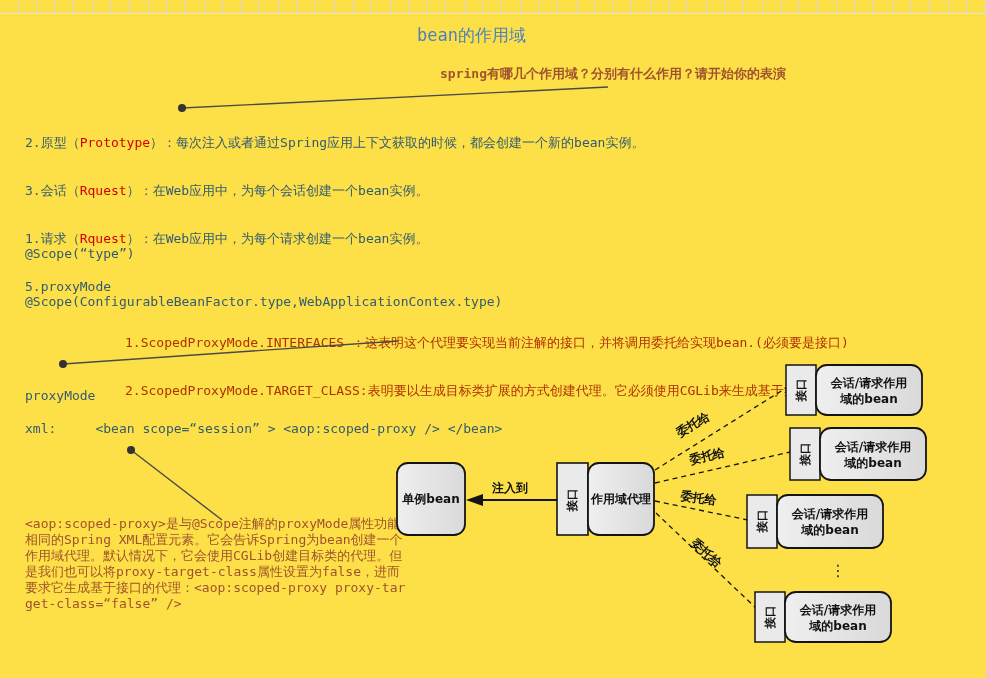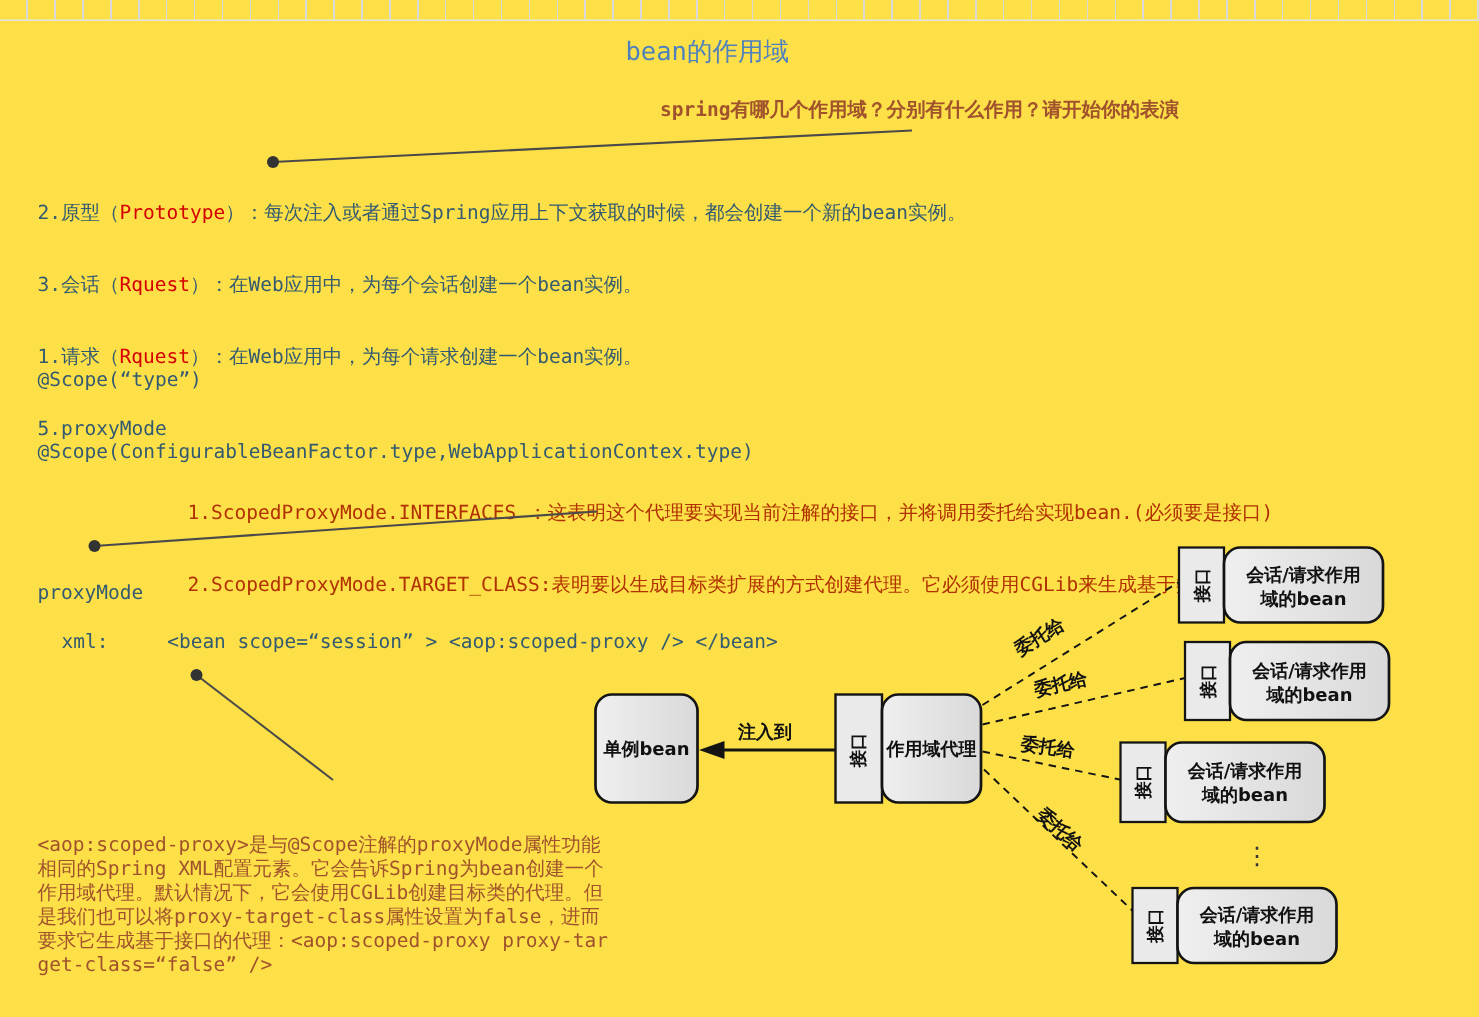--- a/index.html
+++ b/index.html
@@ -11,21 +11,21 @@
   .ruler{
     position:absolute;left:0;top:0;width:986px;height:13px;
     background-image:repeating-linear-gradient(to right,transparent 0,transparent 17.6px,#d9d9d9 17.6px,#d9d9d9 18.6px);
     border-bottom:1px solid #e3e3e3;
   }
   .abs{position:absolute;white-space:pre;font-size:13px;line-height:16px;}
   .title{font-size:17px;color:#4f81bd;line-height:20px;}
   .question{color:#a0522d;font-weight:bold;}
   .hl{color:#d40000;}
   .rednote{color:#b03000;}
-  .para{color:#a0522d;white-space:normal;word-break:break-all;width:386px;margin-top:40px;}
+  .para{color:#a0522d;white-space:normal;word-break:break-all;width:386px;}
   svg{position:absolute;display:block;}
   .overlay{left:0;top:0;pointer-events:none;}
   .diagram{left:390px;top:360px;}
   .dtext{font-family:"DejaVu Sans",sans-serif;font-size:12px;font-weight:bold;fill:#111;}
   .dsmall{font-family:"DejaVu Sans",sans-serif;font-size:11.5px;font-weight:bold;fill:#111;}
 </style>
 </head>
 <body>
 
 <div class="page">
@@ -49,21 +49,21 @@
   </div>
 
 
   <div class="abs rednote" style="left:125px;top:303px;">
     <div>1.ScopedProxyMode.INTERFACES ：这表明这个代理要实现当前注解的接口，并将调用委托给实现bean.(必须要是接口)</div>
     <div>2.ScopedProxyMode.TARGET_CLASS:表明要以生成目标类扩展的方式创建代理。它必须使用CGLib来生成基于类的代理</div>
   </div>
 
   <div class="abs" style="left:25px;top:388px;">proxyMode</div>
 
-  <div class="abs" style="left:41px;top:421px;">xml:     &lt;bean scope=“session” &gt; &lt;aop:scoped-proxy /&gt; &lt;/bean&gt;</div>
+  <div class="abs" style="left:25px;top:421px;">xml:     &lt;bean scope=“session” &gt; &lt;aop:scoped-proxy /&gt; &lt;/bean&gt;</div>
 
   <div class="abs para" style="left:25px;top:516px;">&lt;aop:scoped-proxy&gt;是与@Scope注解的proxyMode属性功能相同的Spring XML配置元素。它会告诉Spring为bean创建一个作用域代理。默认情况下，它会使用CGLib创建目标类的代理。但是我们也可以将proxy-target-class属性设置为false，进而要求它生成基于接口的代理：&lt;aop:scoped-proxy proxy-target-class=“false” /&gt;</div>
 
 
   <svg class="overlay" width="986" height="678" viewBox="0 0 986 678">
     <line x1="182" y1="108" x2="608" y2="87" stroke="#4a4a4a" stroke-width="1.4"></line>
     <circle cx="182" cy="108" r="4" fill="#333"></circle>
     <line x1="63" y1="364" x2="398" y2="341" stroke="#4a4a4a" stroke-width="1.4"></line>
     <circle cx="63" cy="364" r="4" fill="#333"></circle>
     <line x1="131" y1="450" x2="222" y2="520" stroke="#4a4a4a" stroke-width="1.4"></line>

